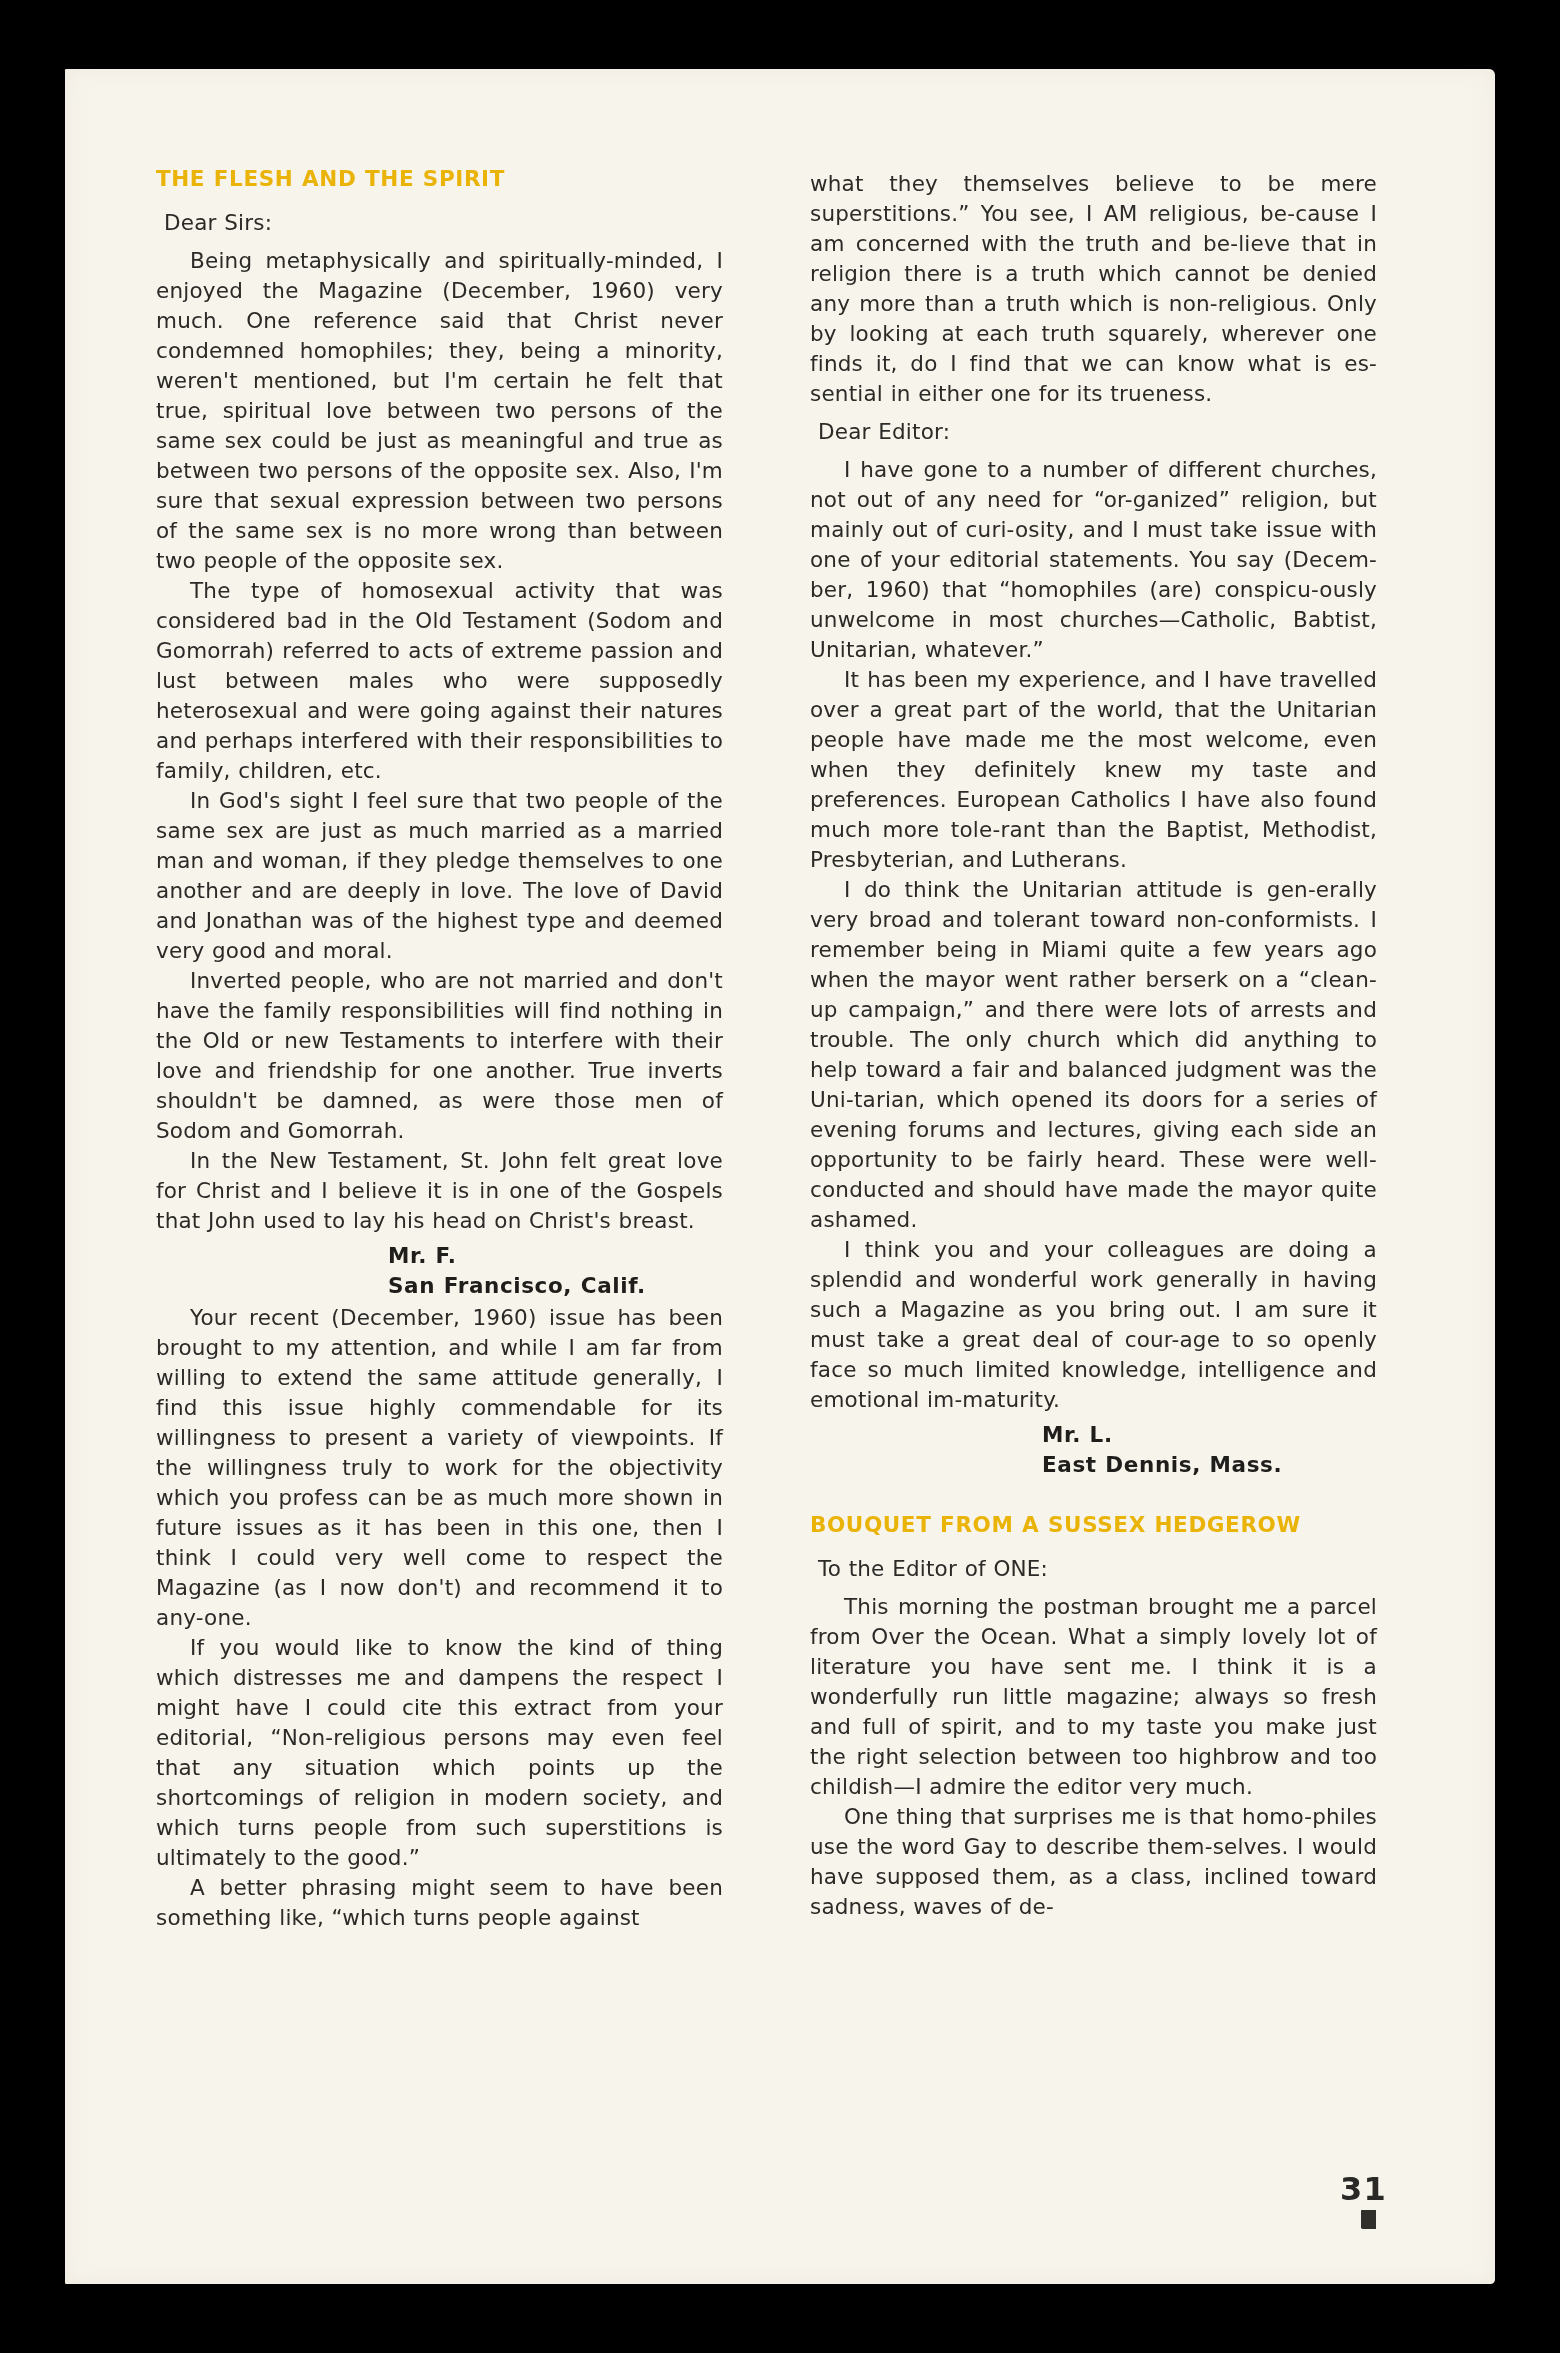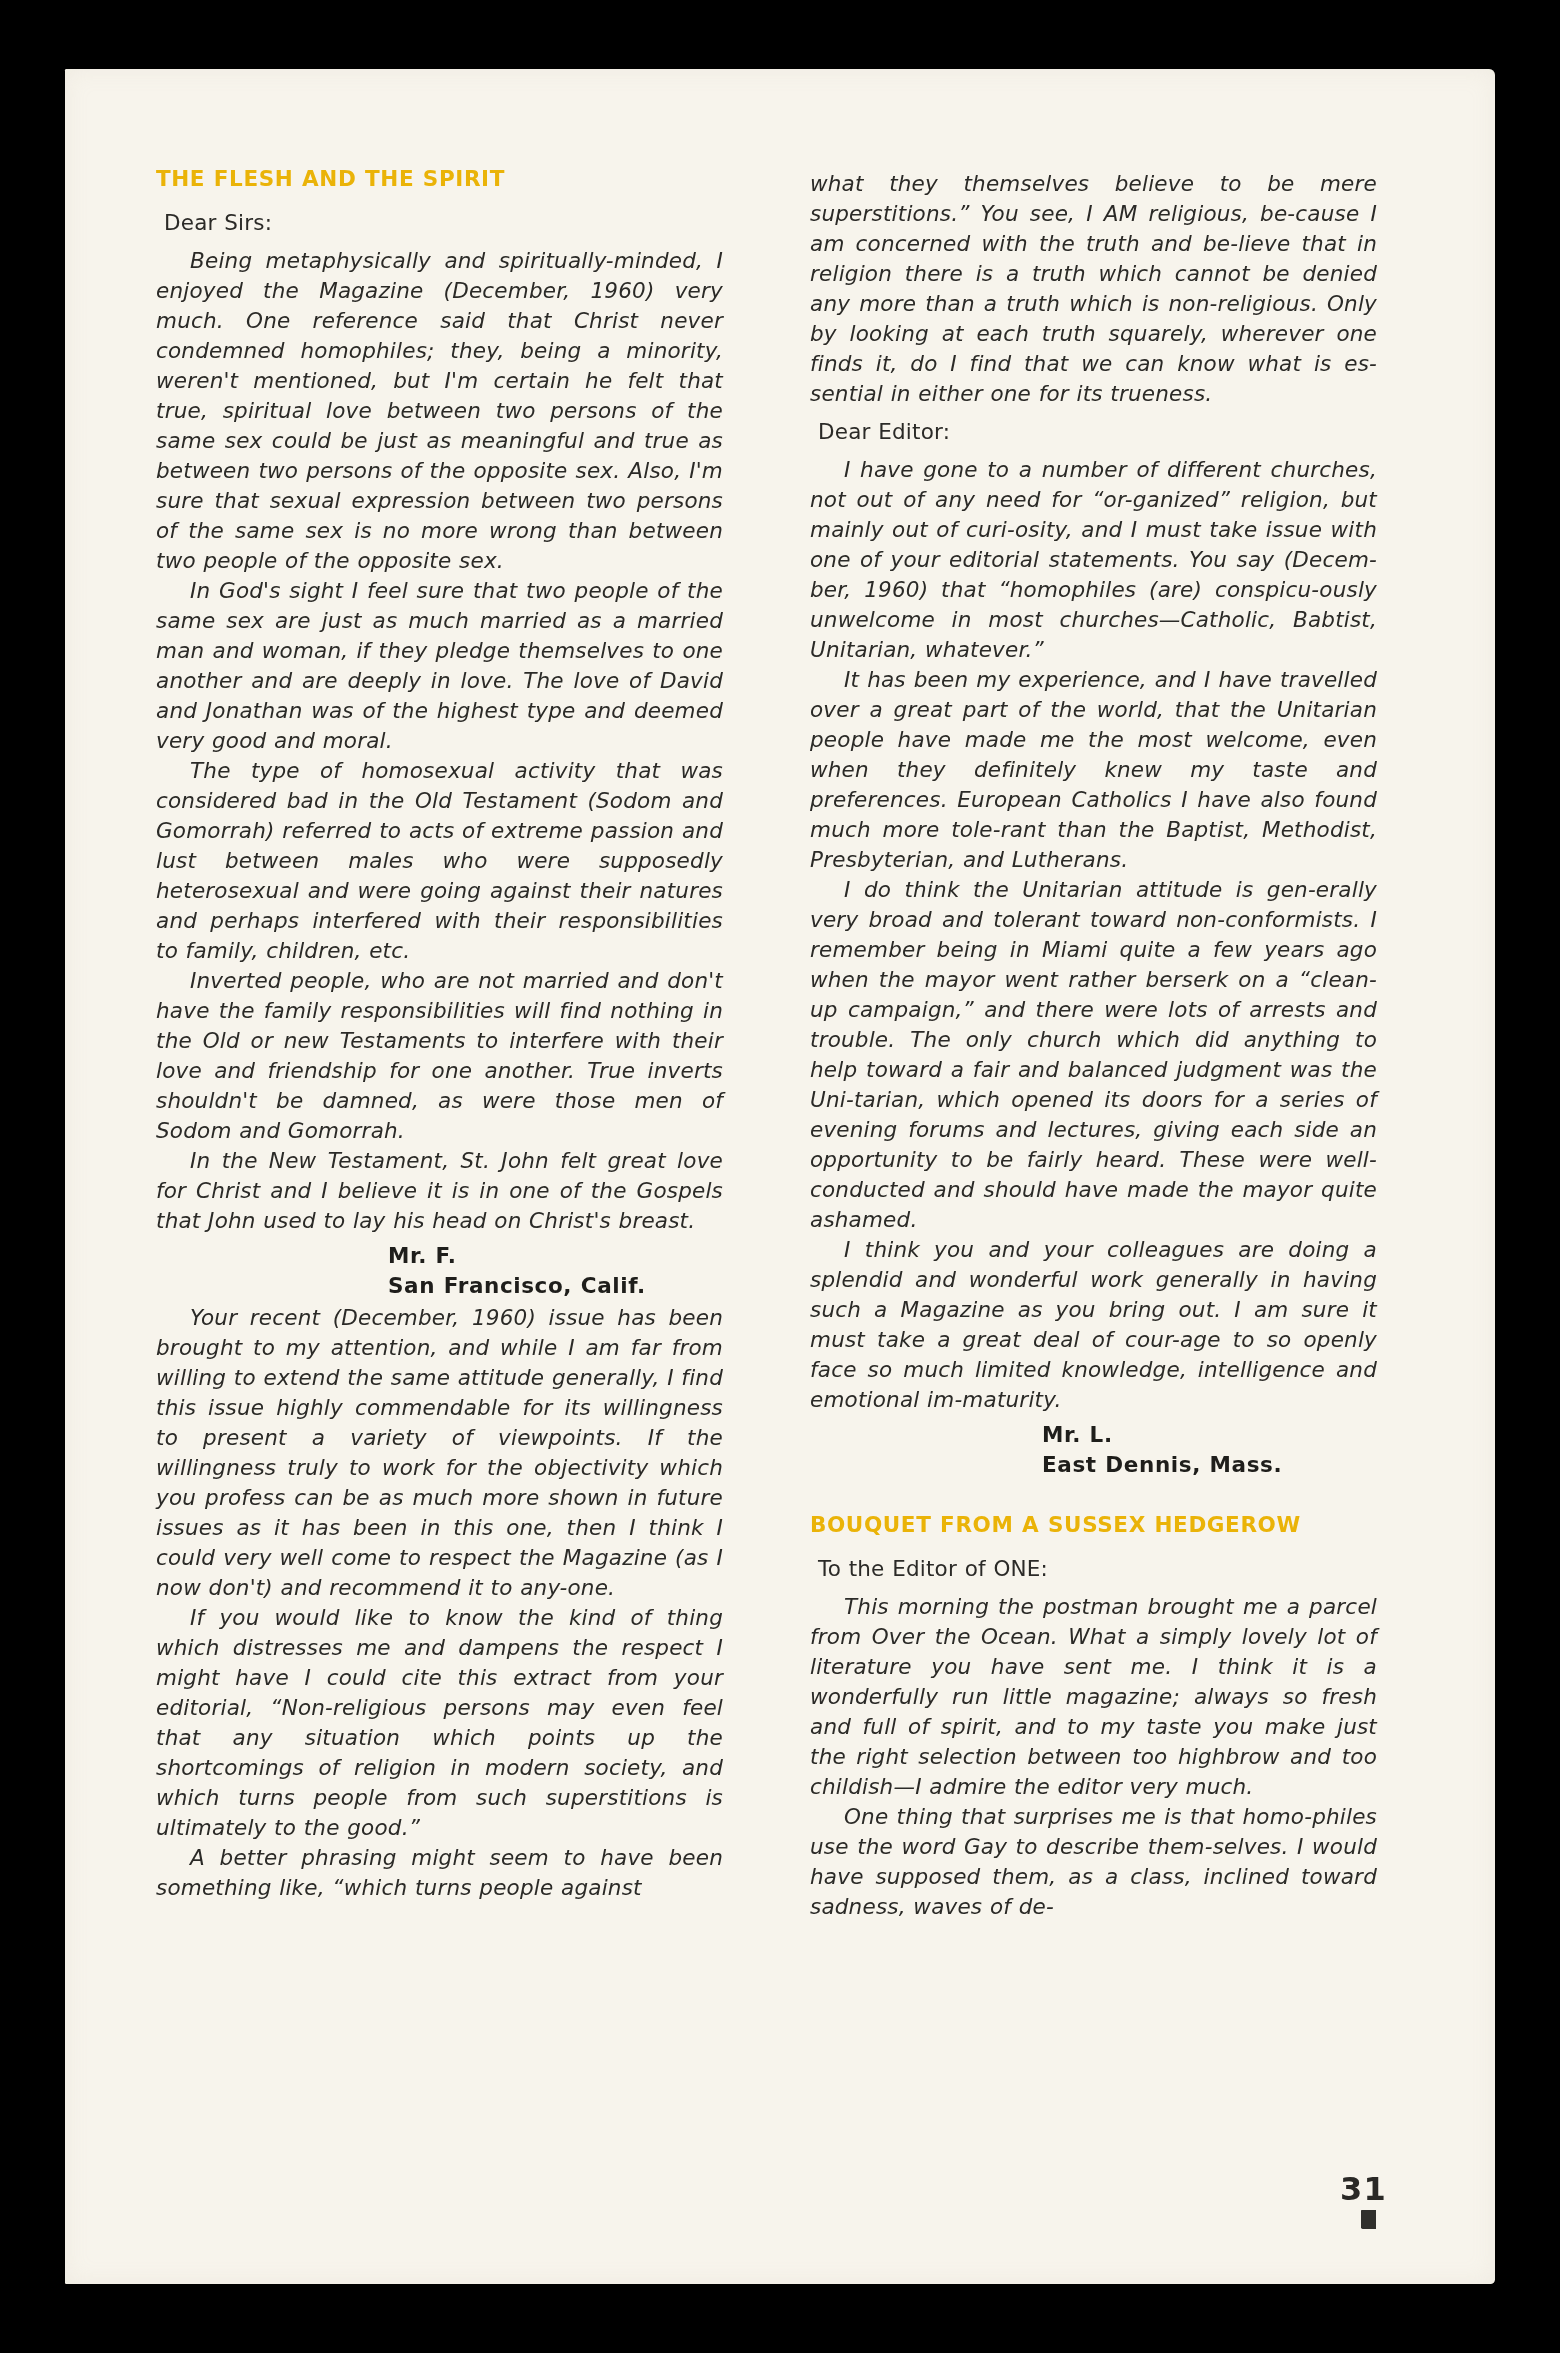--- a/index.html
+++ b/index.html
@@ -49,21 +49,20 @@
     .heading.spaced { margin-top: 30px; }
     .salutation {
       margin: 8px;
       text-align: left;
     }
     .para {
       margin: 0;
       text-indent: 34px;
       text-align: justify;
       hyphens: manual;
-      font-style: italic;
     }
     .para.noindent { text-indent: 0; }
     .signature {
       margin: 4.6px 0 2.3px 0;
       padding-left: 232px;
       font-weight: bold;
       color: #1f1e1b;
       letter-spacing: 0.6px;
       line-height: 30px;
     }
@@ -93,22 +92,22 @@
 </head>
 <body>
 
 <div class="paper"></div>
 
 <div class="column col-left">
   <h2 class="heading">THE FLESH AND THE SPIRIT</h2>
 
   <p class="salutation">Dear Sirs:</p>
   <p class="para">Being metaphysically and spiritually-minded, I enjoyed the Magazine (December, 1960) very much. One reference said that Christ never condemned homophiles; they, being a minority, weren't mentioned, but I'm certain he felt that true, spiritual love between two persons of the same sex could be just as meaningful and true as between two persons of the opposite sex. Also, I'm sure that sexual expression between two persons of the same sex is no more wrong than between two people of the opposite sex.</p>
+  <p class="para">The type of homosexual activity that was considered bad in the Old Testament (Sodom and Gomorrah) referred to acts of extreme passion and lust between males who were supposedly heterosexual and were going against their natures and perhaps interfered with their responsibilities to family, children, etc.</p>
   <p class="para">In God's sight I feel sure that two people of the same sex are just as much married as a married man and woman, if they pledge themselves to one another and are deeply in love. The love of David and Jonathan was of the highest type and deemed very good and moral.</p>
-  <p class="para">The type of homosexual activity that was considered bad in the Old Testament (Sodom and Gomorrah) referred to acts of extreme passion and lust between males who were supposedly heterosexual and were going against their natures and perhaps interfered with their responsibilities to family, children, etc.</p>
   <p class="para">Inverted people, who are not married and don't have the family responsibilities will find nothing in the Old or new Testaments to interfere with their love and friendship for one another. True inverts shouldn't be damned, as were those men of Sodom and Gomorrah.</p>
   <p class="para">In the New Testament, St. John felt great love for Christ and I believe it is in one of the Gospels that John used to lay his head on Christ's breast.</p>
   <div class="signature">
     <div>Mr. F.</div>
     <div>San Francisco, Calif.</div>
   </div>
 
   <p class="para">Your recent (December, 1960) issue has been brought to my attention, and while I am far from willing to extend the same attitude generally, I find this issue highly commendable for its willingness to present a variety of viewpoints. If the willingness truly to work for the objectivity which you profess can be as much more shown in future issues as it has been in this one, then I think I could very well come to respect the Magazine (as I now don't) and recommend it to any-one.</p>
   <p class="para">If you would like to know the kind of thing which distresses me and dampens the respect I might have I could cite this extract from your editorial, “Non-religious persons may even feel that any situation which points up the shortcomings of religion in modern society, and which turns people from such superstitions is ultimately to the good.”</p>
   <p class="para">A better phrasing might seem to have been something like, “which turns people against</p>

